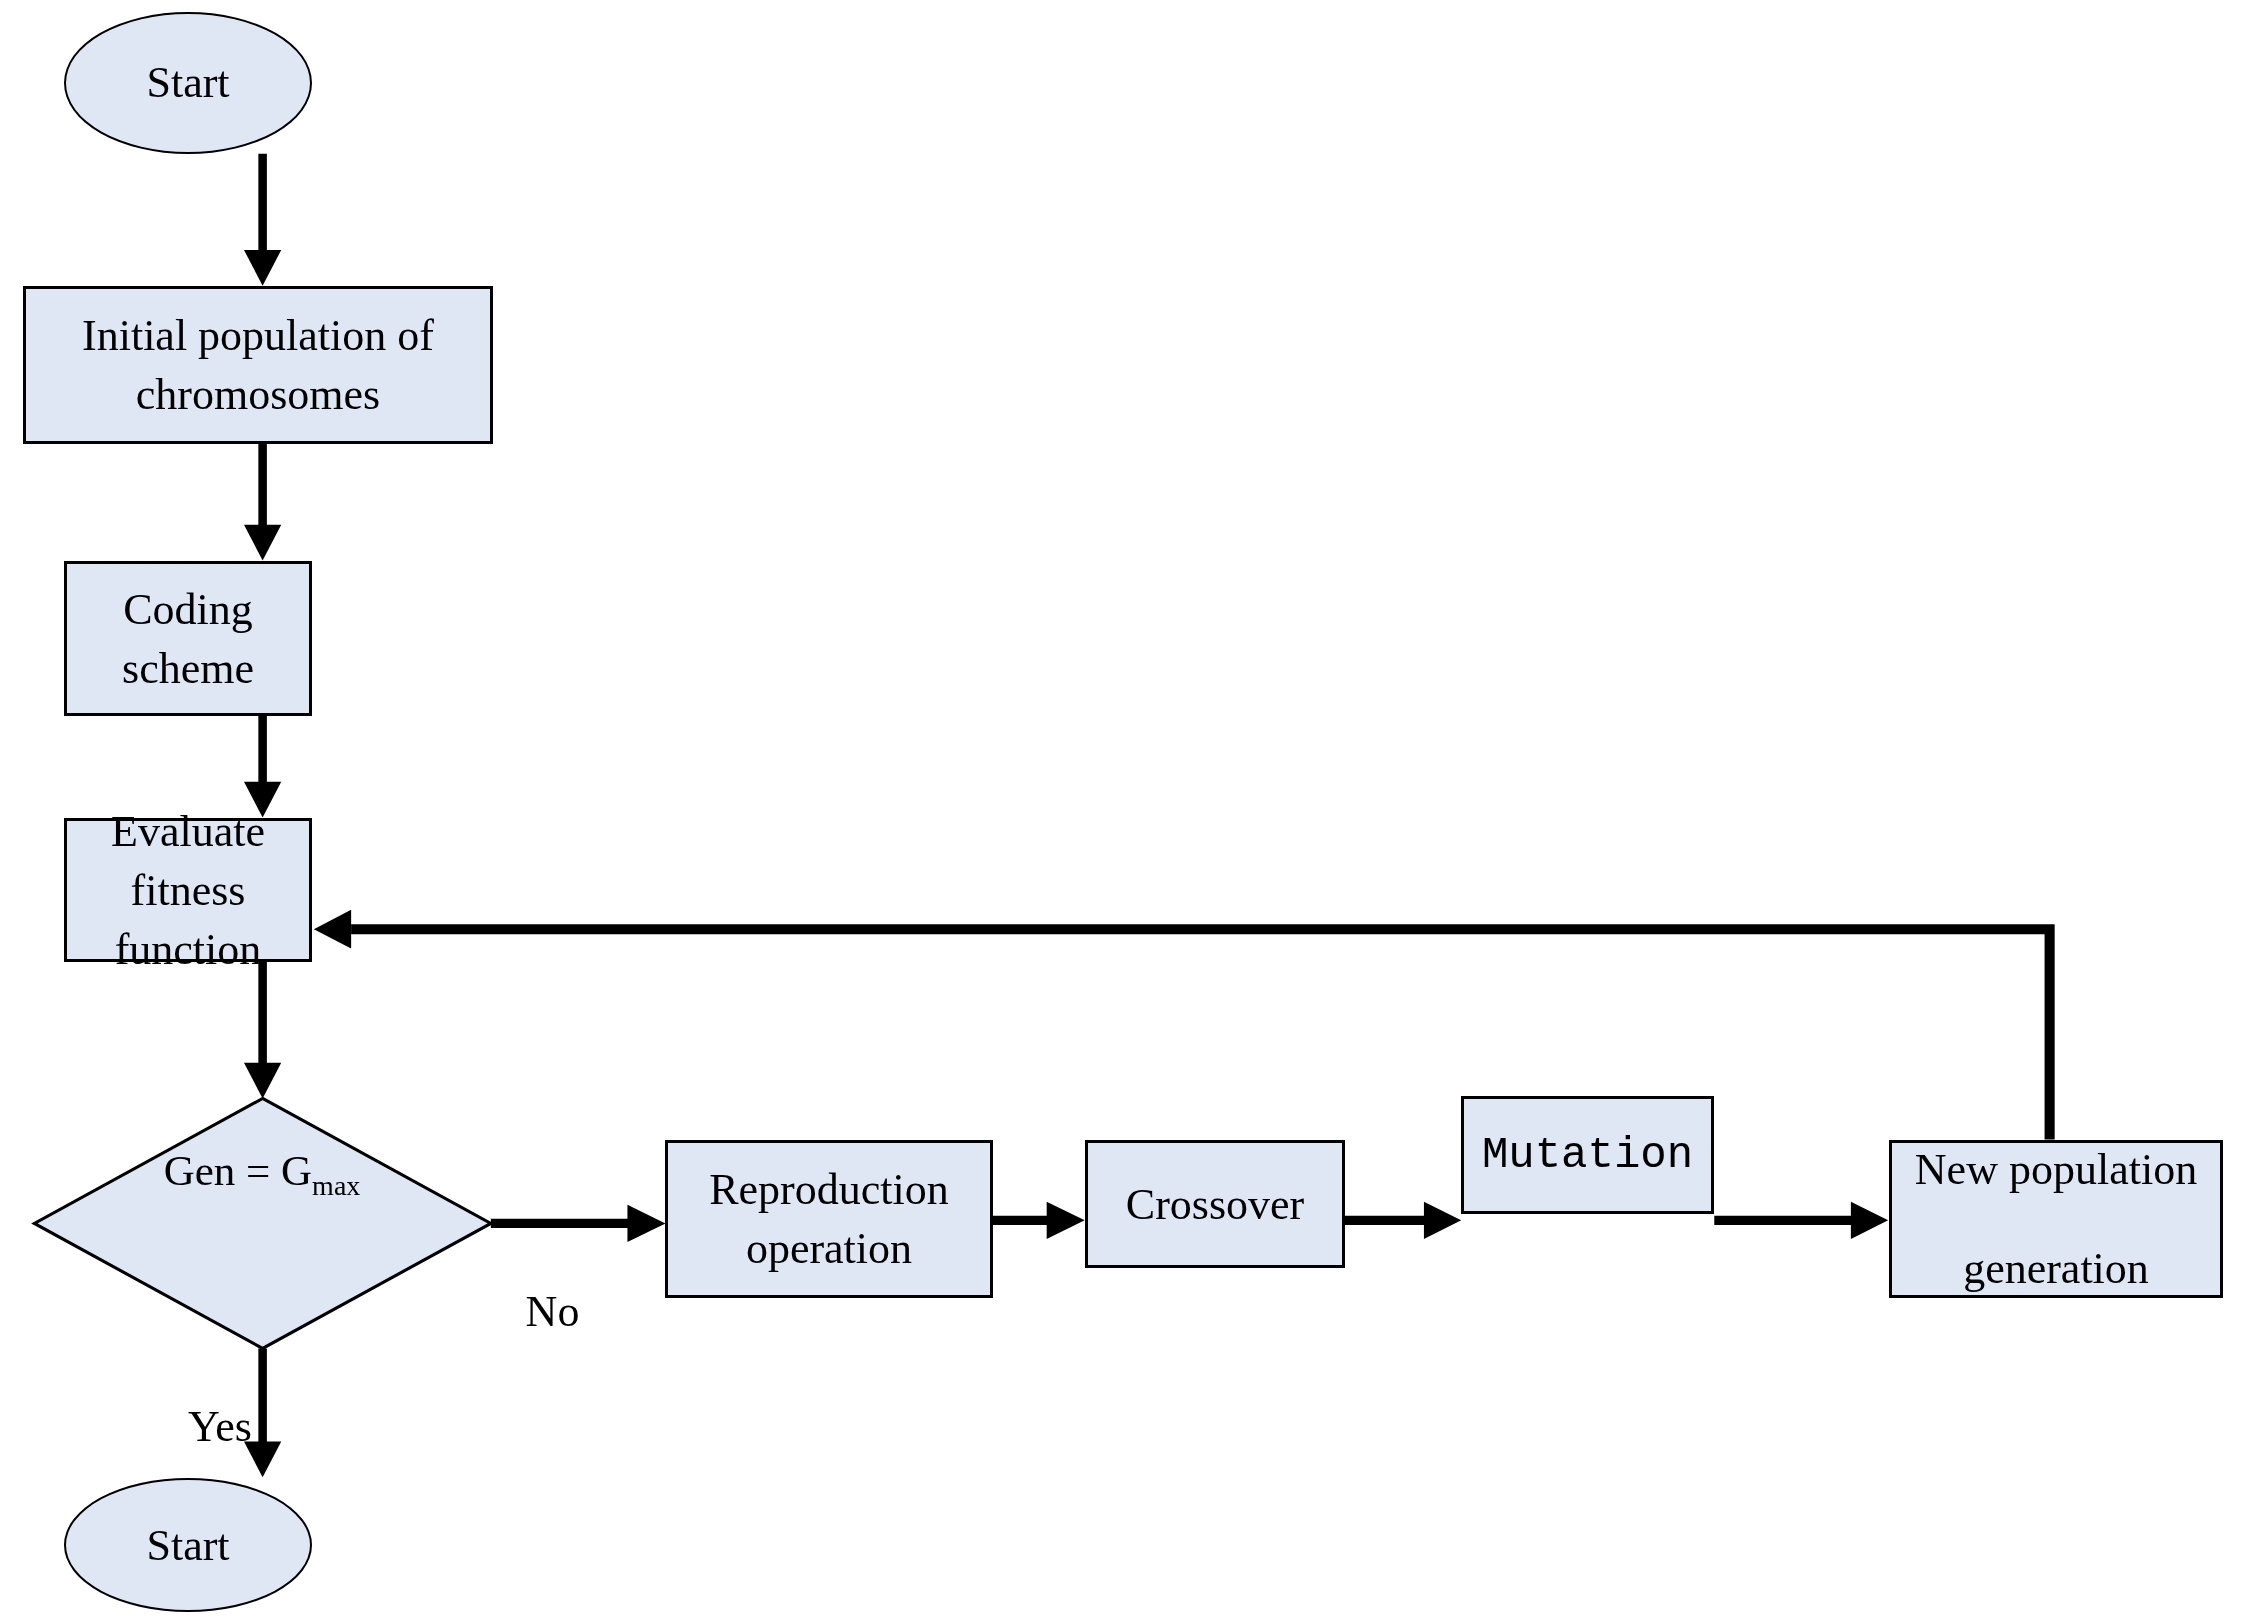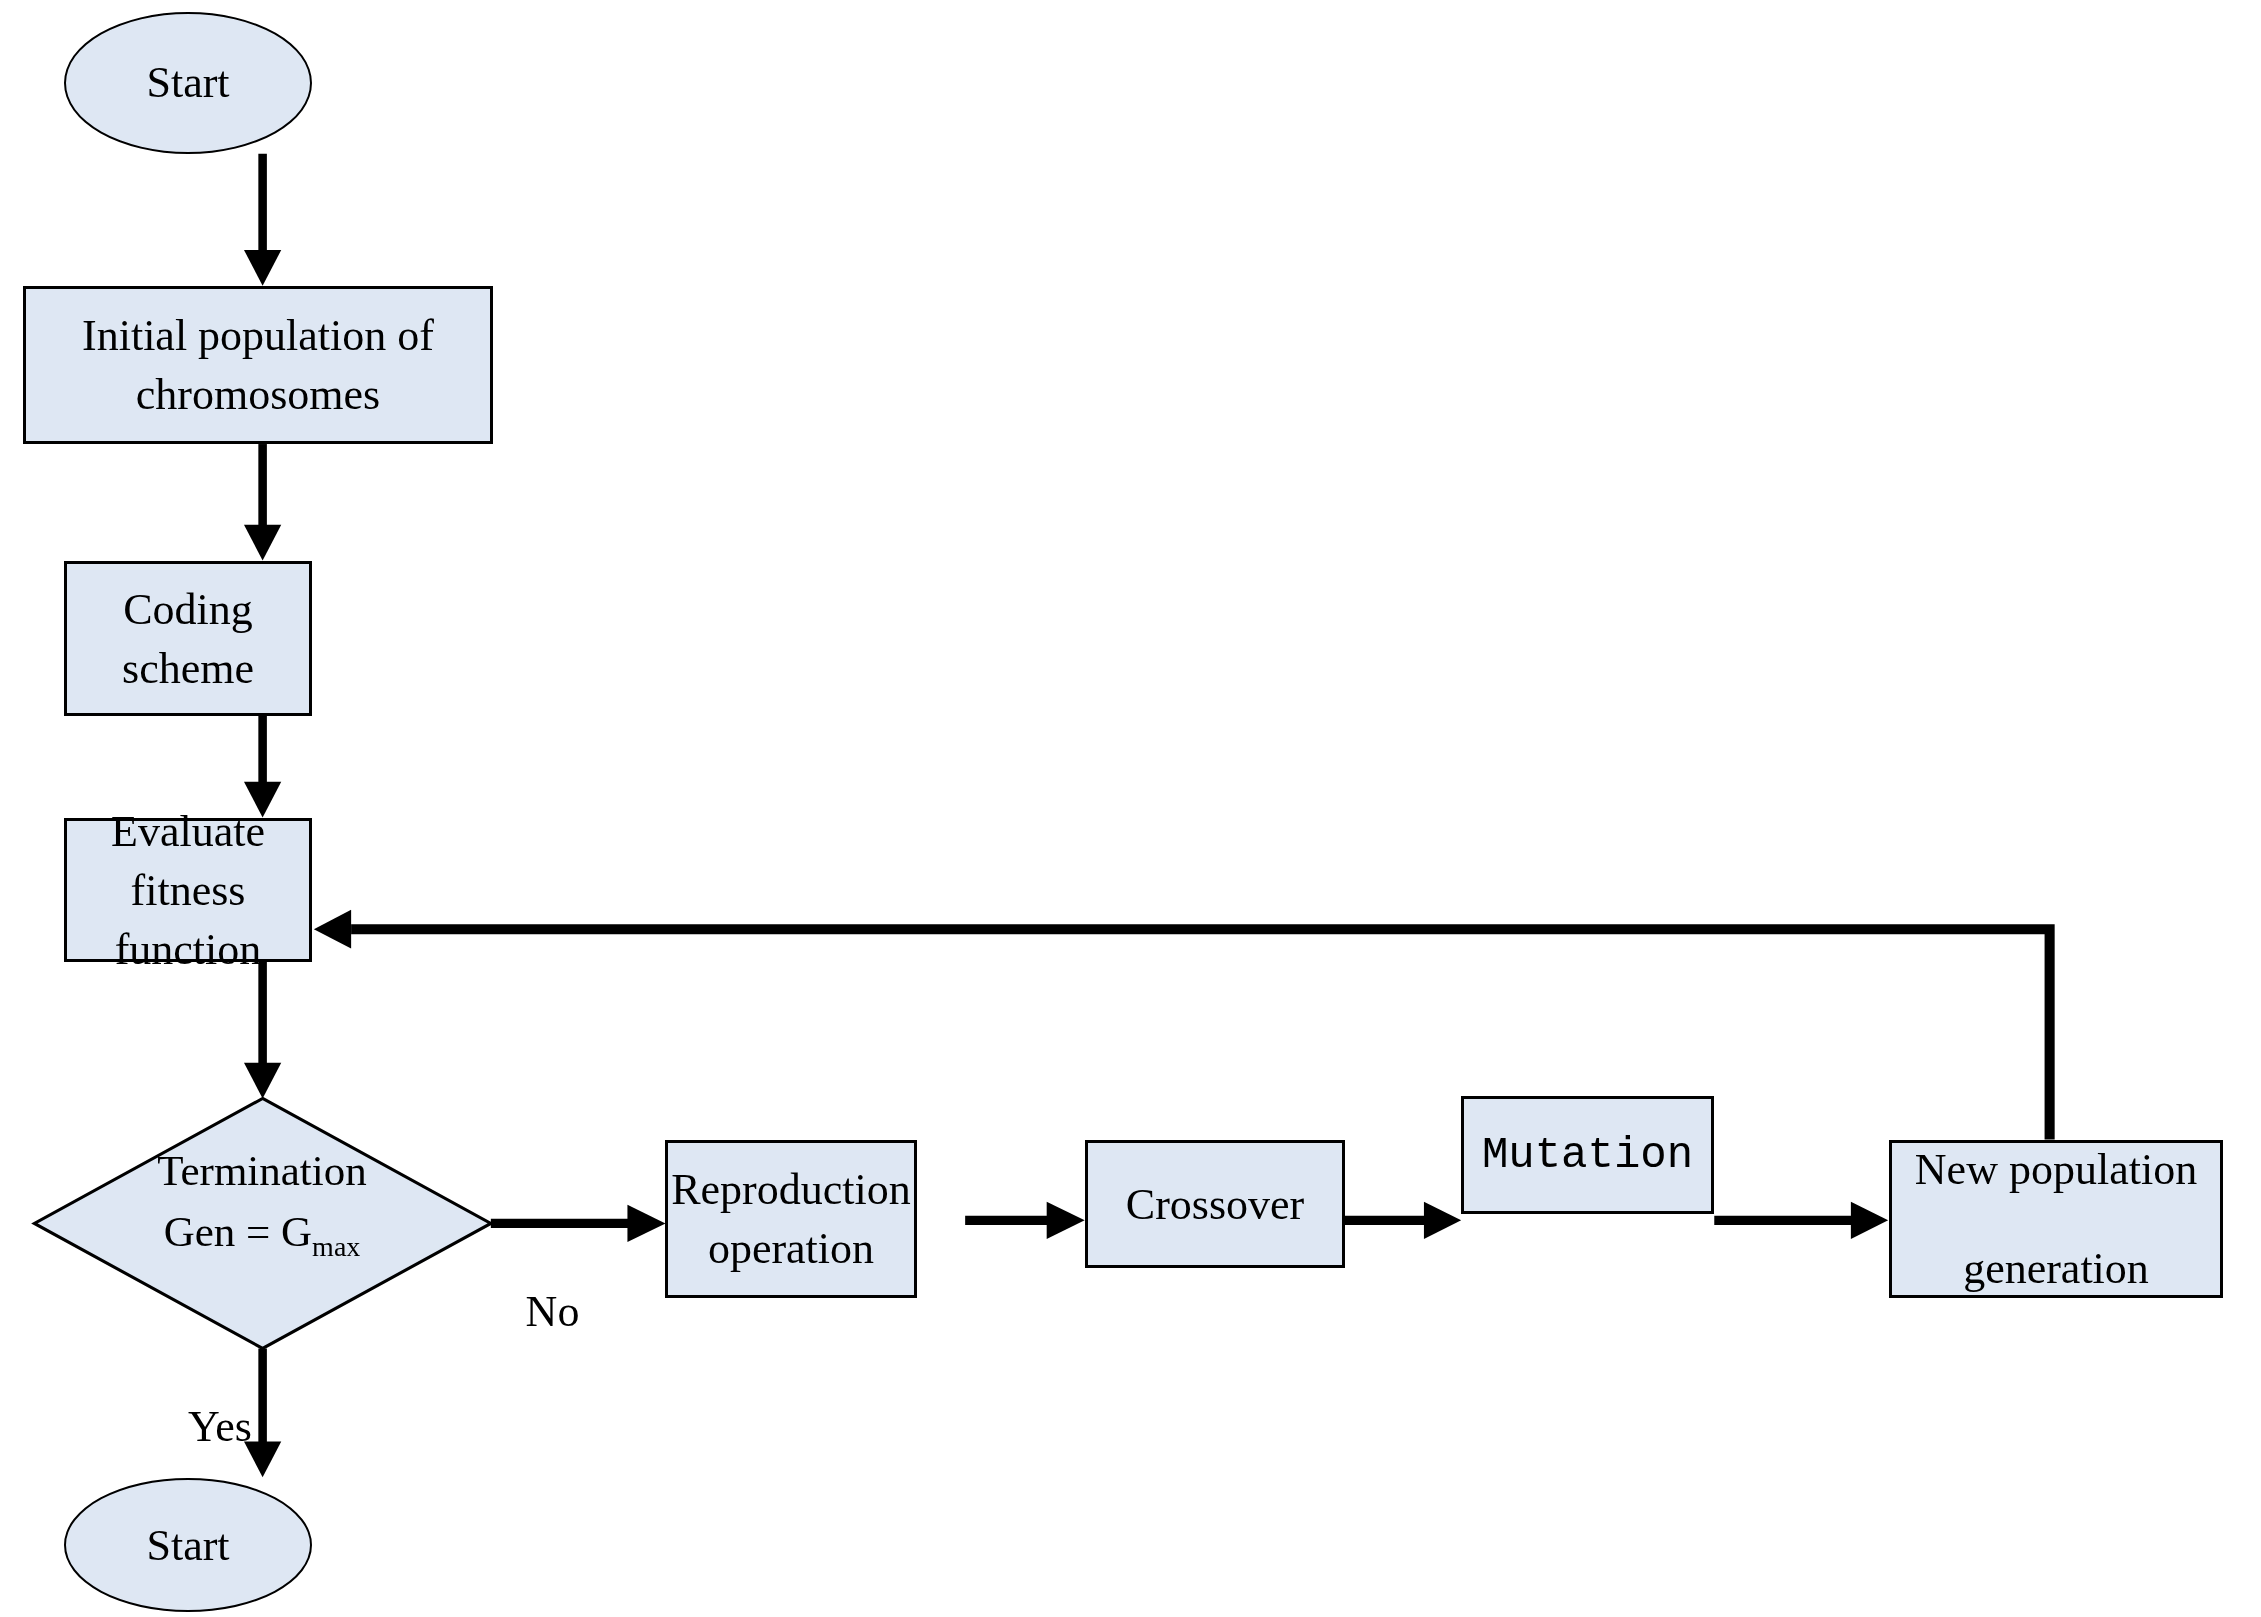--- a/index.html
+++ b/index.html
@@ -134,32 +134,31 @@
   <div class="node" style="left:64px; top:561px; width:248px; height:155px;">
     <span>Coding scheme</span>
   </div>
 
   <div class="node" style="left:64px; top:818px; width:248px; height:144px;">
     <span>Evaluate fitness</span>
     <span>function</span>
   </div>
 
   <div class="diamond-label">
-    <div>Termination</div>
     <div><span>Gen = G</span><sub>max</sub></div>
   </div>
 
   <div class="floating-label" style="left:97px; top:1390px;text-align:right;">Yes</div>
   <div class="floating-label" style="left:475px; top:1275px;">No</div>
 
   <div class="node ellipse" style="left:64px; top:1478px; width:248px; height:134px;">
     <span>Start</span>
   </div>
 
-  <div class="node" style="left:665px; top:1140px; width:252px; height:158px;">
+  <div class="node" style="left:665px; top:1140px; width:328px; height:158px;">
     <span>Reproduction</span>
     <span>operation</span>
   </div>
 
   <div class="node" style="left:1085px; top:1140px; width:260px; height:128px;">
     <span>Crossover</span>
   </div>
 
   <div class="node" style="left:1461px; top:1096px; width:253px; height:118px;font-family:Liberation Mono, monospace;">
     <span>Mutation</span>

